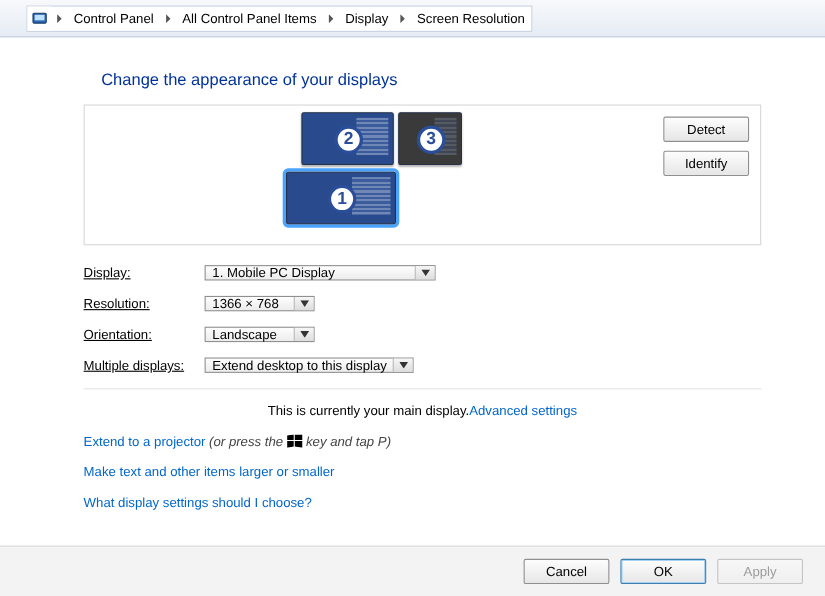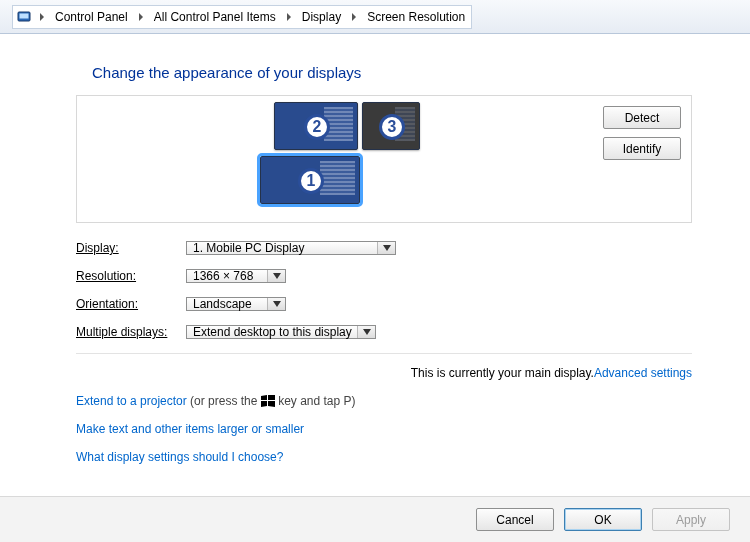--- a/index.html
+++ b/index.html
@@ -13,21 +13,21 @@
     background: #fff;
     overflow: hidden;
   }
   
   .crumbbar {
     height: 34px;
     background: linear-gradient(#f7f9fc, #e6ecf4);
     border-bottom: 1px solid #b8c7da;
     display: flex;
     align-items: center;
-    padding: 0 12px;
+    padding: 0 24px;
     position: relative;
   }
   .crumbbar::before{
     content:"";
     position:absolute; left:0; right:0; top:-14px; height:14px;
     background: linear-gradient(90deg,#0c1f3a,#0b4f8d 20%,#0a2f55 40%,#0e6faf 60%,#0a2340 80%,#0b3a63);
   }
   .path {
     display: flex;
     align-items: stretch;
@@ -128,29 +128,29 @@
   .select .chev{
     position:absolute; right:0; top:0; bottom:0;
     width:18px;
     border-left:1px solid #b8b8b8;
     background:linear-gradient(#f6f6f6,#dddddd);
     display:flex;align-items:center;justify-content:center;
   }
   .select .chev svg{width:8px;height:6px;}
 
   .maindisp-row{
-    display:flex; align-items:center; justify-content:flex-end;
+    display:flex; align-items:center; justify-content:center;
     border-top:1px solid #e3e3e3;
     padding-top:12px;
     margin-top:4px;
   }
   a.link{ color:#0066cc; text-decoration:none; cursor:pointer; }
 
   .linkrow{ margin:14px 0; }
-  .graytxt{ color:#444; }
+  .graytxt{ color:#444;font-style:italic; }
 
   
   .footer{
     position:absolute;
     left:0; right:0; bottom:0;
     height:46px;
     border-top:1px solid #d9d9d9;
     background:#f3f3f3;
     display:flex;
     justify-content:flex-end;

